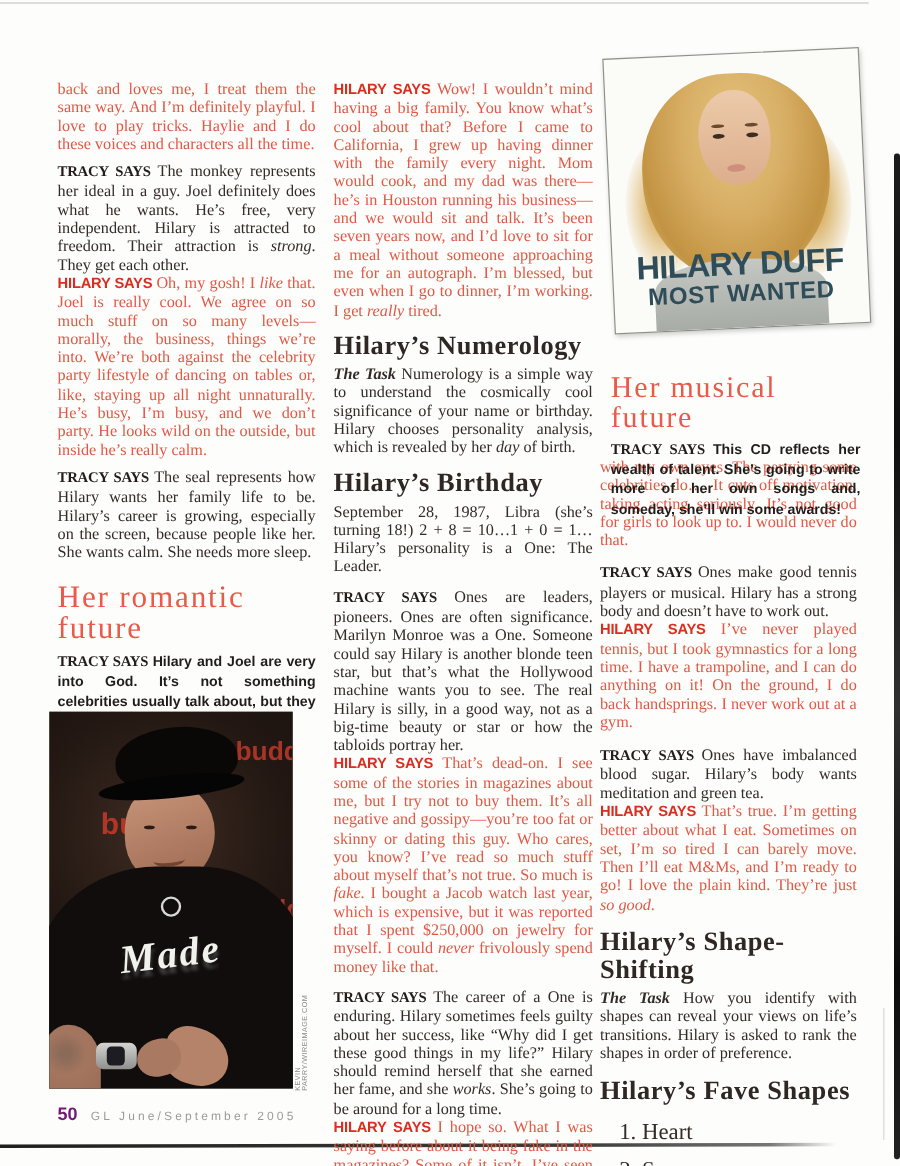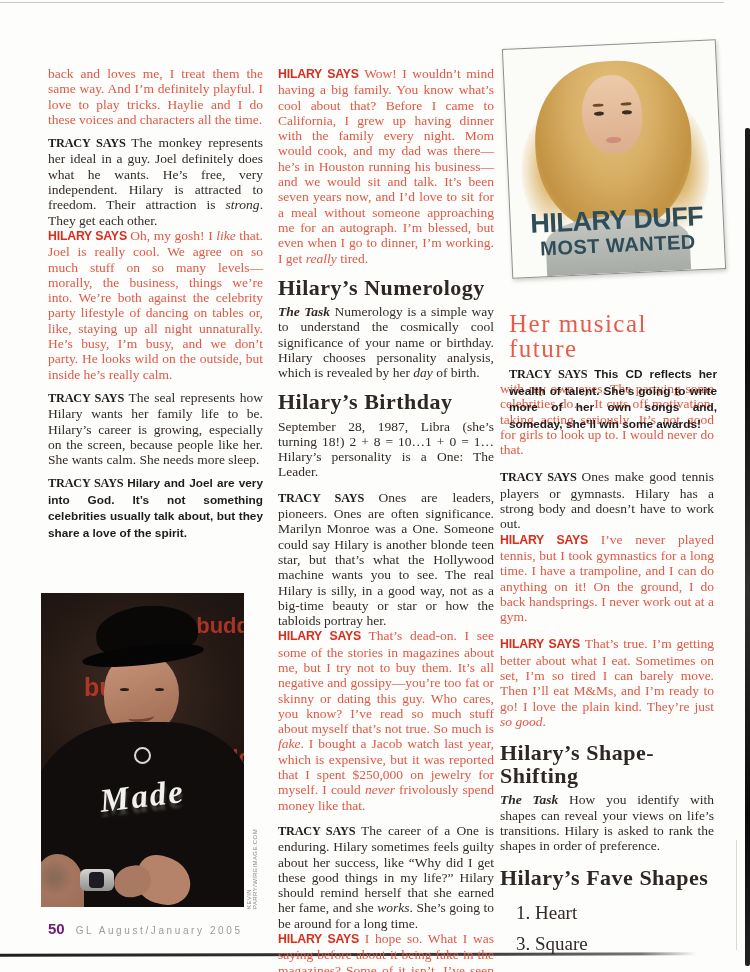--- a/index.html
+++ b/index.html
@@ -111,37 +111,39 @@
   <div class="scan-top"></div>
   <div class="scan-right"></div>
   <div class="scan-bottom"></div>
   <div class="page-edge"></div>
 
   <div id="col-left" class="col">
       <p class="p red"><span>back and loves me, I treat them the same way. And I’m definitely playful. I love to play tricks. Haylie and I do these voices and characters all the time.</span></p>
       <p class="p tight"><span class="seg-tr">TRACY SAYS </span><span>The monkey represents her ideal in a guy. Joel definitely does what he wants. He’s free, very independent. Hilary is attracted to freedom. Their attraction is </span><span class="seg-i">strong</span><span>. They get each other.</span></p>
       <p class="p red"><span class="seg-hi">HILARY SAYS </span><span>Oh, my gosh! I </span><span class="seg-i">like</span><span> that. Joel is really cool. We agree on so much stuff on so many levels—morally, the business, things we’re into. We’re both against the celebrity party lifestyle of dancing on tables or, like, staying up all night unnaturally. He’s busy, I’m busy, and we don’t party. He looks wild on the outside, but inside he’s really calm.</span></p>
       <p class="p"><span class="seg-tr">TRACY SAYS </span><span>The seal represents how Hilary wants her family life to be. Hilary’s career is growing, especially on the screen, because people like her. She wants calm. She needs more sleep.</span></p>
+      <h2 class="h-script">Her romantic future</h2>
       <p class="caption"><span class="seg-tr">TRACY SAYS </span><span>Hilary and Joel are very into God. It’s not something celebrities usually talk about, but they share a love of the spirit.</span></p>
     </div>
   <div id="col-mid" class="col">
       <p class="p red"><span class="seg-hi">HILARY SAYS </span><span>Wow! I wouldn’t mind having a big family. You know what’s cool about that? Before I came to California, I grew up having dinner with the family every night. Mom would cook, and my dad was there—he’s in Houston running his business—and we would sit and talk. It’s been seven years now, and I’d love to sit for a meal without someone approaching me for an autograph. I’m blessed, but even when I go to dinner, I’m working. I get </span><span class="seg-i">really</span><span> tired.</span></p>
       <h2 class="h-curly">Hilary’s Numerology</h2>
       <p class="p"><span class="seg-ti">The Task </span><span>Numerology is a simple way to understand the cosmically cool significance of your name or birthday. Hilary chooses personality analysis, which is revealed by her </span><span class="seg-i">day</span><span> of birth.</span></p>
       <h2 class="h-curly">Hilary’s Birthday</h2>
       <p class="p"><span>September 28, 1987, Libra (she’s turning 18!) 2 + 8 = 10…1 + 0 = 1… Hilary’s personality is a One: The Leader.</span></p>
       <p class="p tight"><span class="seg-tr">TRACY SAYS </span><span>Ones are leaders, pioneers. Ones are often significance. Marilyn Monroe was a One. Someone could say Hilary is another blonde teen star, but that’s what the Hollywood machine wants you to see. The real Hilary is silly, in a good way, not as a big-time beauty or star or how the tabloids portray her.</span></p>
       <p class="p red"><span class="seg-hi">HILARY SAYS </span><span>That’s dead-on. I see some of the stories in magazines about me, but I try not to buy them. It’s all negative and gossipy—you’re too fat or skinny or dating this guy. Who cares, you know? I’ve read so much stuff about myself that’s not true. So much is </span><span class="seg-i">fake</span><span>. I bought a Jacob watch last year, which is expensive, but it was reported that I spent $250,000 on jewelry for myself. I could </span><span class="seg-i">never</span><span> frivolously spend money like that.</span></p>
       <p class="p tight"><span class="seg-tr">TRACY SAYS </span><span>The career of a One is enduring. Hilary sometimes feels guilty about her success, like “Why did I get these good things in my life?” Hilary should remind herself that she earned her fame, and she </span><span class="seg-i">works</span><span>. She’s going to be around for a long time.</span></p>
       <p class="p red"><span class="seg-hi">HILARY SAYS </span><span>I hope so. What I was saying before about it being fake in the magazines? Some of it isn’t. I’ve seen it</span></p>
     </div>
   <div id="col-right" class="col">
       <p class="p red"><span>with my own eyes. The partying some celebrities do…. It cuts off motivation, taking acting seriously. It’s not good for girls to look up to. I would never do that.</span></p>
-      <p class="p tight"><span class="seg-tr">TRACY SAYS </span><span>Ones make good tennis players or gymnasts. Hilary has a strong body and doesn’t have to work out.</span></p>
+      <p class="p tight"><span class="seg-tr">TRACY SAYS </span><span>Ones make good tennis players or musical. Hilary has a strong body and doesn’t have to work out.</span></p>
       <p class="p red"><span class="seg-hi">HILARY SAYS </span><span>I’ve never played tennis, but I took gymnastics for a long time. I have a trampoline, and I can do anything on it! On the ground, I do back handsprings. I never work out at a gym.</span></p>
+      <p class="p tight"><span class="seg-tr">TRACY SAYS </span><span>Ones have imbalanced blood sugar. Hilary’s body wants meditation and green tea.</span></p>
       <p class="p red"><span class="seg-hi">HILARY SAYS </span><span>That’s true. I’m getting better about what I eat. Sometimes on set, I’m so tired I can barely move. Then I’ll eat M&amp;Ms, and I’m ready to go! I love the plain kind. They’re just </span><span class="seg-i">so good</span><span>.</span></p>
       <h2 class="h-curly">Hilary’s Shape-Shifting</h2>
       <p class="p"><span class="seg-ti">The Task </span><span>How you identify with shapes can reveal your views on life’s transitions. Hilary is asked to rank the shapes in order of preference.</span></p>
       <h2 class="h-curly">Hilary’s Fave Shapes</h2>
       <div>
         <p class="shape-item">1. Heart</p>
         <p class="shape-item">3. Square</p>
       </div>
     </div>
   <div id="music-block">
@@ -188,16 +190,16 @@
     </div>
     <div class="cd-sweater"></div>
     <div class="cd-titles">
       <div class="cd-artist">HILARY DUFF</div>
       <div class="cd-album">MOST WANTED</div>
     </div>
   </div>
 
   <div class="footer">
     <span class="pg">50</span>
-    <span class="mag">GL August/January 2005</span>
+    <span class="mag">GL June/September 2005</span>
   </div>
 
 </div>
 
 </body></html>

